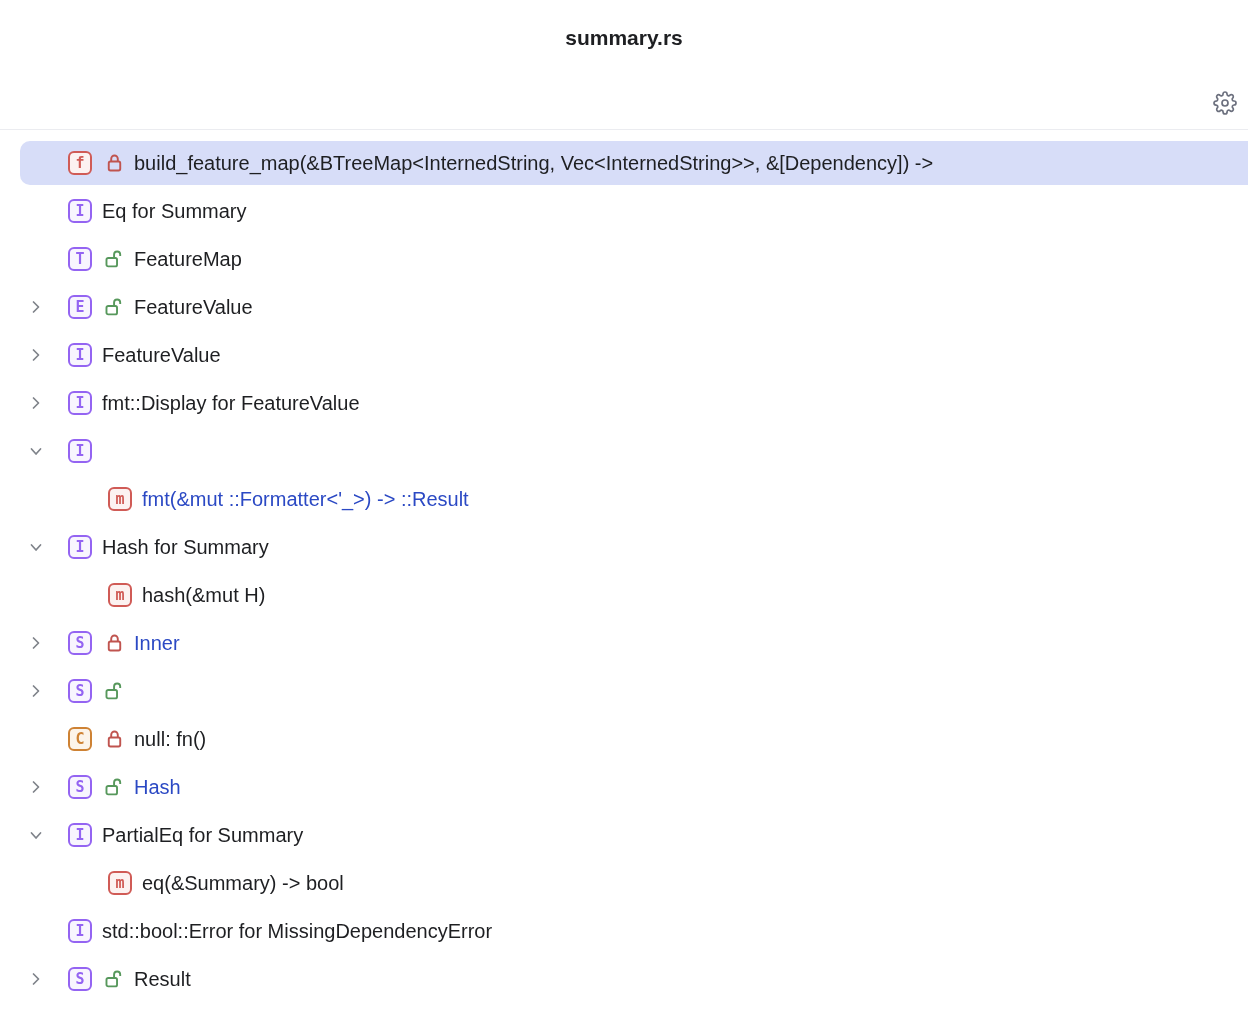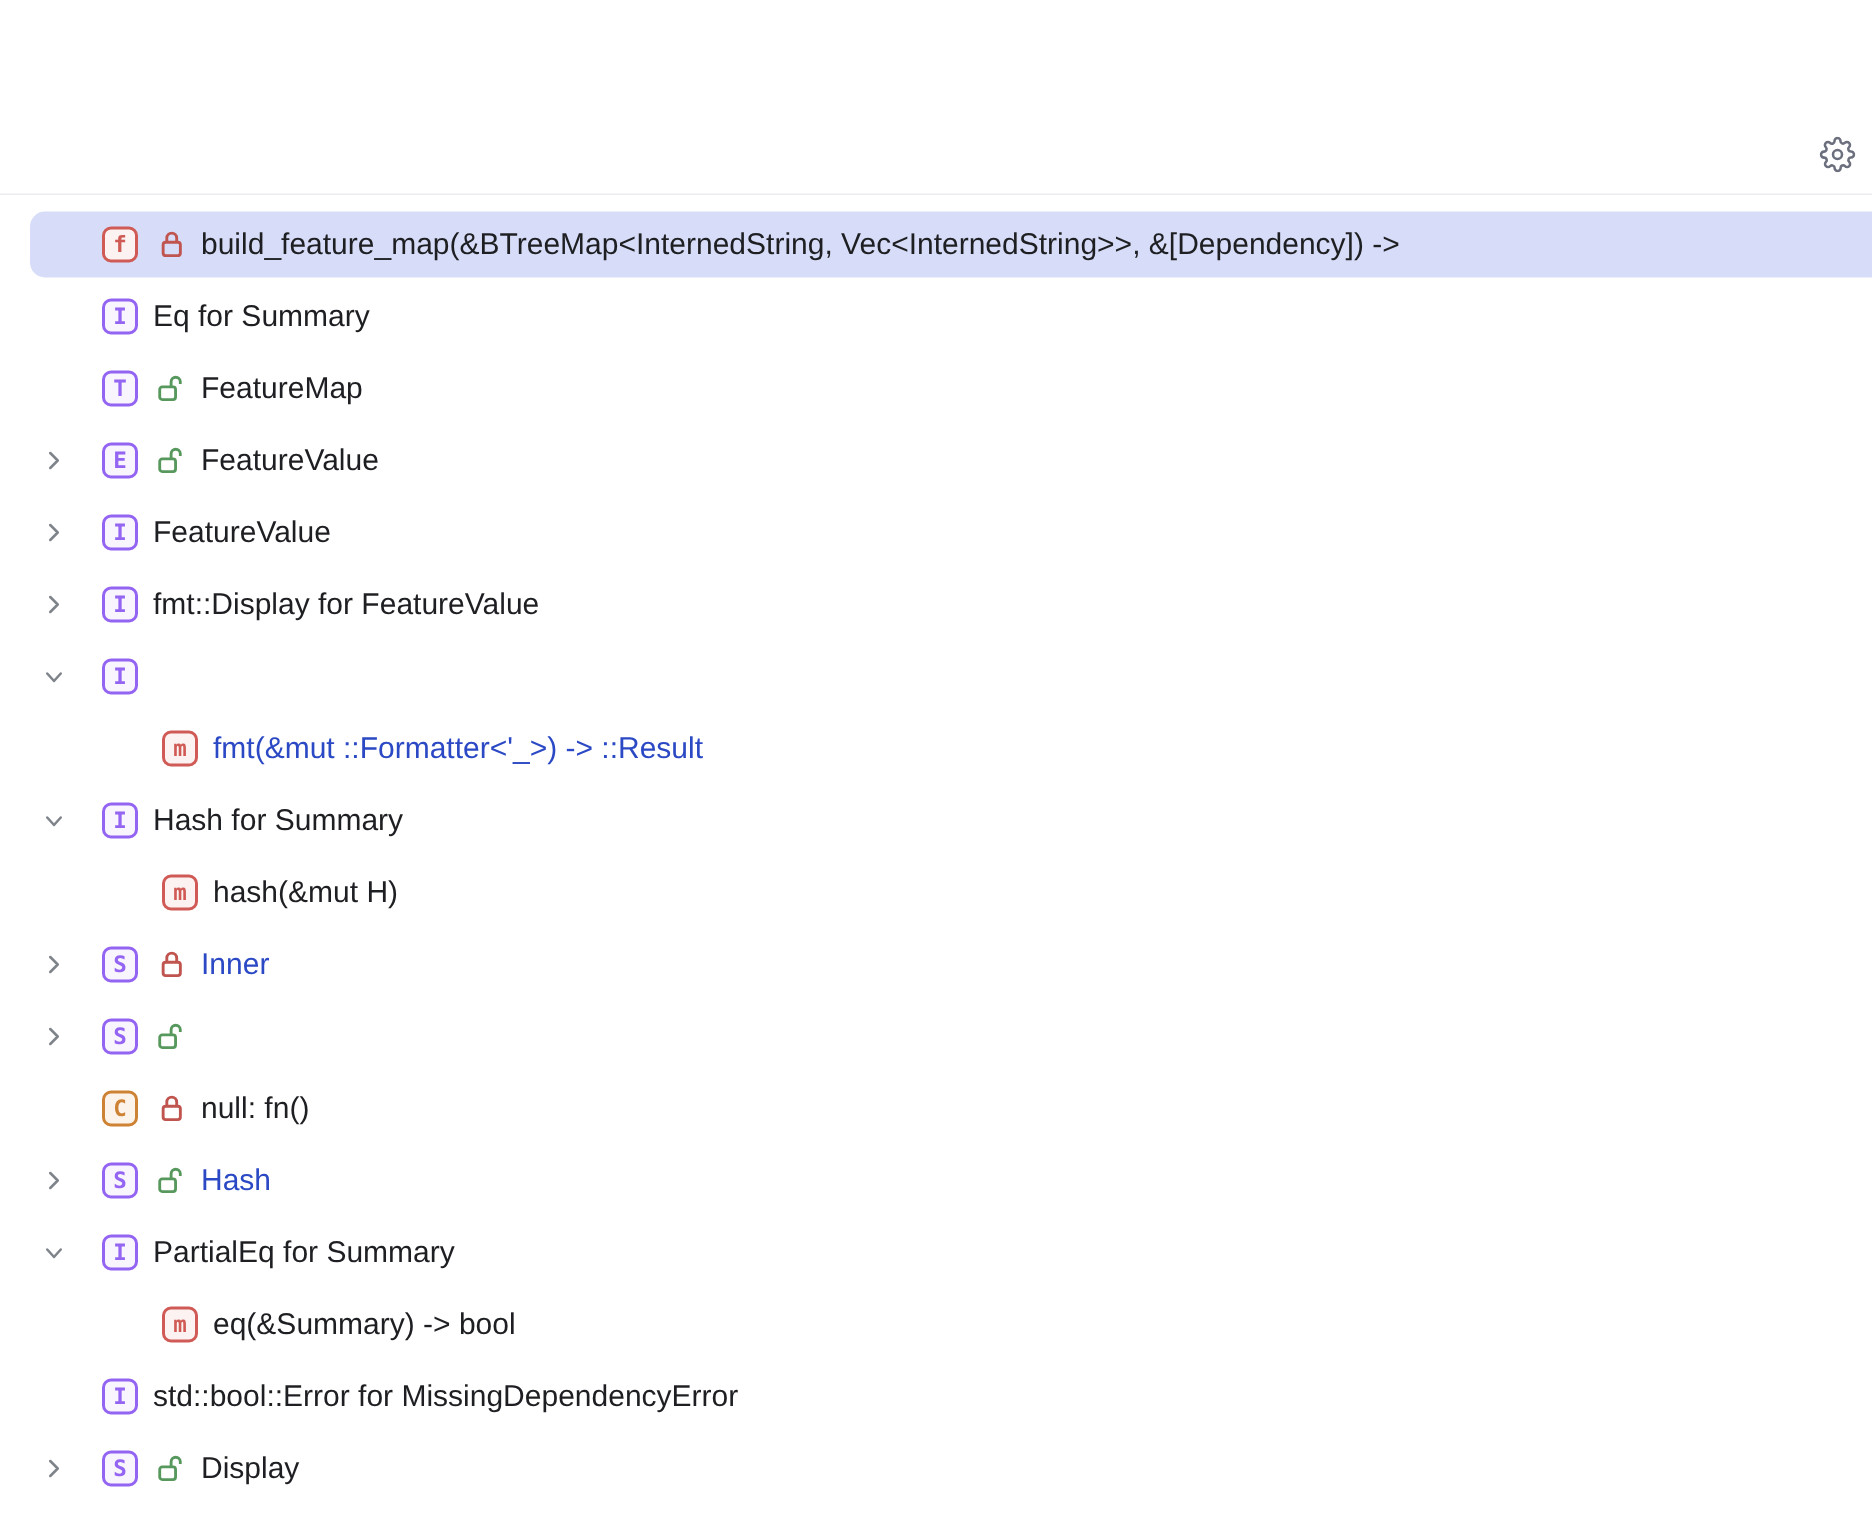--- a/index.html
+++ b/index.html
@@ -90,20 +90,21 @@
   .lock.private { color: var(--lock-red, #C0544F); }
   .lock.public  { color: var(--lock-green, #57985C); }
   .label { margin-left: 10px; color: #1E1F22; }
   .label.blue { color: var(--link-blue, #2B49C4); }
 </style>
 </head>
 <body>
 
 <div class="popup">
   <div class="popup-header">
+    <div class="popup-title">summary.rs</div>
     <button class="settings-btn">
       <svg width="24" height="24" viewBox="0 0 24 24" fill="none" stroke="currentColor" stroke-width="1.7" stroke-linecap="round" stroke-linejoin="round">
         <circle cx="12" cy="12" r="3"></circle>
         <path d="M19.4 15a1.65 1.65 0 0 0 .33 1.82l.06.06a2 2 0 0 1 0 2.83 2 2 0 0 1-2.83 0l-.06-.06a1.65 1.65 0 0 0-1.82-.33 1.65 1.65 0 0 0-1 1.51V21a2 2 0 0 1-2 2 2 2 0 0 1-2-2v-.09A1.65 1.65 0 0 0 9 19.4a1.65 1.65 0 0 0-1.82.33l-.06.06a2 2 0 0 1-2.83 0 2 2 0 0 1 0-2.83l.06-.06a1.65 1.65 0 0 0 .33-1.82 1.65 1.65 0 0 0-1.51-1H3a2 2 0 0 1-2-2 2 2 0 0 1 2-2h.09A1.65 1.65 0 0 0 4.6 9a1.65 1.65 0 0 0-.33-1.82l-.06-.06a2 2 0 0 1 0-2.83 2 2 0 0 1 2.83 0l.06.06a1.65 1.65 0 0 0 1.82.33H9a1.65 1.65 0 0 0 1-1.51V3a2 2 0 0 1 2-2 2 2 0 0 1 2 2v.09a1.65 1.65 0 0 0 1 1.51 1.65 1.65 0 0 0 1.82-.33l.06-.06a2 2 0 0 1 2.83 0 2 2 0 0 1 0 2.83l-.06.06a1.65 1.65 0 0 0-.33 1.82V9a1.65 1.65 0 0 0 1.51 1H21a2 2 0 0 1 2 2 2 2 0 0 1-2 2h-.09a1.65 1.65 0 0 0-1.51 1z"></path>
       </svg>
     </button>
   </div>
   <div class="tree" id="tree">
       <div class="row selected">
         <span class="chev"></span>
@@ -269,16 +270,16 @@
             <polyline points="5.5,3 10.5,8 5.5,13"></polyline>
           </svg>
         </span>
         <span class="type-icon purple">S</span>
         <span class="lock public">
           <svg width="19" height="20" viewBox="0 0 18 18" fill="none" stroke="currentColor" stroke-width="1.8" stroke-linejoin="round">
             <rect x="1.4" y="8" width="10" height="8" rx="1.6"></rect>
             <path d="M8.6 8 V4.8 a2.9 2.9 0 0 1 5.8 0 V6.2"></path>
           </svg>
         </span>
-        <span class="label">Display</span>
+        <span class="label">Result</span>
       </div>
     </div>
 </div>
 
 </body></html>

